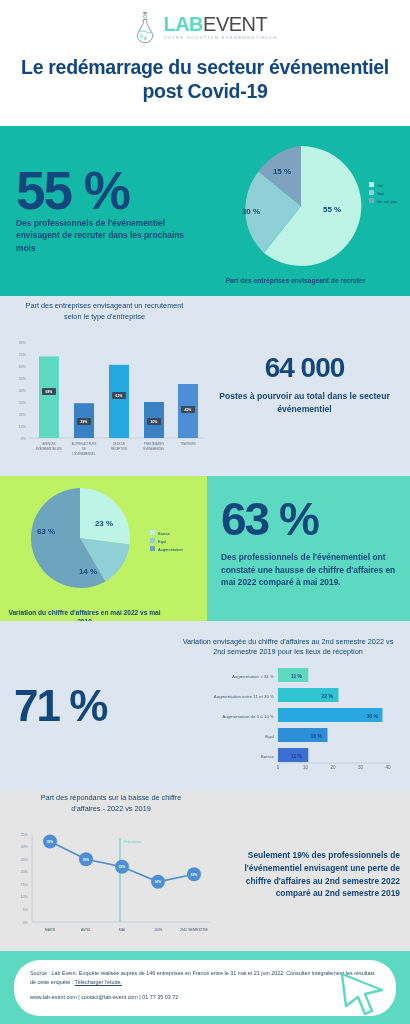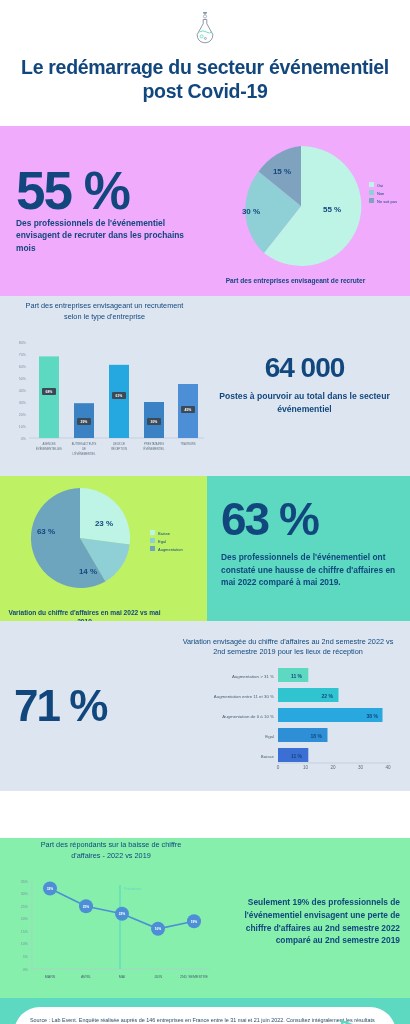--- a/index.html
+++ b/index.html
@@ -20,21 +20,21 @@
   .logo-lab { font-size:20px; font-weight:bold; color:#5DD9C1; letter-spacing:-0.5px; }
   .logo-event { font-size:20px; font-weight:500; color:#4a4a4a; letter-spacing:-0.5px; }
   .logo-sub { font-size:4.4px; color:#9fb3c8; letter-spacing:1.2px; margin-top:2px; }
   .main-title {
     color:#12477E; font-weight:bold; font-size:19.5px; line-height:1.22;
     padding:12px 18px 14px; letter-spacing:-0.3px;
   }
 
   
   .sec { position:relative; width:410px; }
-  .teal { background:#f0abfc;justify-content:center; }
+  .teal { background:#14b8a6;justify-content:center; }
   .bluegray { background:#DDE6F0; }
 
   .bignum { color:#12477E; font-weight:bold; letter-spacing:-2px; line-height:0.95; }
   .bodytxt { color:#12477E; font-size:8.4px; line-height:1.5; font-weight:600; }
   .charttitle { color:#12477E; font-size:7.3px; font-weight:normal; line-height:1.4; text-align:center; }
   .axislbl { fill:#7d8fa3; font-size:3.6px; font-family:"Liberation Sans", sans-serif; }
   .catlbl  { fill:#5b6b7d; font-size:2.7px; font-family:"Liberation Sans", sans-serif; }
   .vallbl  { fill:#ffffff; font-size:3.4px; font-weight:bold; font-family:"Liberation Sans", sans-serif; }
   .pielbl  { fill:#12477E; font-size:8px; font-weight:bold; font-family:"Liberation Sans", sans-serif; }
   .leglbl  { fill:#12477E; font-size:4px; font-family:"Liberation Sans", sans-serif; }
@@ -68,21 +68,21 @@
   .s3-body { margin-top:10px; }
 
   
   .s4 { height:170px; display:flex; align-items:center; }
   .s4-left { width:178px; padding:0 8px 0 14px; }
   .s4-num { font-size:44px; }
   .s4-body { margin-top:8px; }
   .s4-right { width:232px; padding-right:6px; }
 
   
-  .s5 { height:160px; display:flex; align-items:center; background:#86efac;margin-top:47px; }
+  .s5 { height:160px; display:flex; align-items:center; background:#e5e5e5; }
   .s5-left { width:218px; padding-left:4px; }
   .s5-right { width:192px; padding:0 10px 0 2px; text-align:right; }
   .s5-num { font-size:43px; }
   .s5-body { margin-top:8px; text-align:right; }
 
   
   .footer { height:74px; background:#5DD9C1; position:relative; padding:9px 14px; }
   .fcard {
     background:#ffffff; border-radius:26px; padding:9px 14px 9px 16px; height:56px;
     position:relative; overflow:hidden;
@@ -102,20 +102,24 @@
       <div class="flask">
         <svg width="26" height="34" viewBox="0 0 26 34">
           <path d="M11 2 h4 v1.5 h-1.2 v1 h-1.6 v-1 H11z" fill="#8a98a5"></path>
           <circle cx="13" cy="6.5" r="1.6" fill="none" stroke="#8a98a5" stroke-width="0.7"></circle>
           <path d="M11.2 9.5 v4.2 L5.2 24.5 a7.6 7.6 0 0 0 6.6 8.2 h2.4 a7.6 7.6 0 0 0 6.6-8.2 L14.8 13.7 V9.5 z" fill="none" stroke="#7f8d9a" stroke-width="0.9"></path>
           <path d="M7.4 22 q3.6 -2.4 7 0 t5.6 -0.6" fill="none" stroke="#5DD9C1" stroke-width="0.9"></path>
           <circle cx="9.6" cy="26.4" r="1.5" fill="none" stroke="#5DD9C1" stroke-width="0.8"></circle>
           <circle cx="13.4" cy="28.4" r="1" fill="none" stroke="#7f8d9a" stroke-width="0.7"></circle>
         </svg>
       </div>
+      <div class="logo-text">
+        <span class="logo-lab">LAB</span><span class="logo-event">EVENT</span>
+        <div class="logo-sub">VOTRE SOLUTION ÉVÉNEMENTIELLE</div>
+      </div>
     </div>
     <div class="main-title">Le redémarrage du secteur événementiel post Covid-19</div>
   </div>
 
   <div class="sec teal s1">
     <div class="s1-left">
       <div class="bignum s1-num">55 %</div>
       <div class="bodytxt s1-body">Des professionnels de l'événementiel envisagent de recruter dans les prochains mois</div>
     </div>
     <div class="s1-right">

